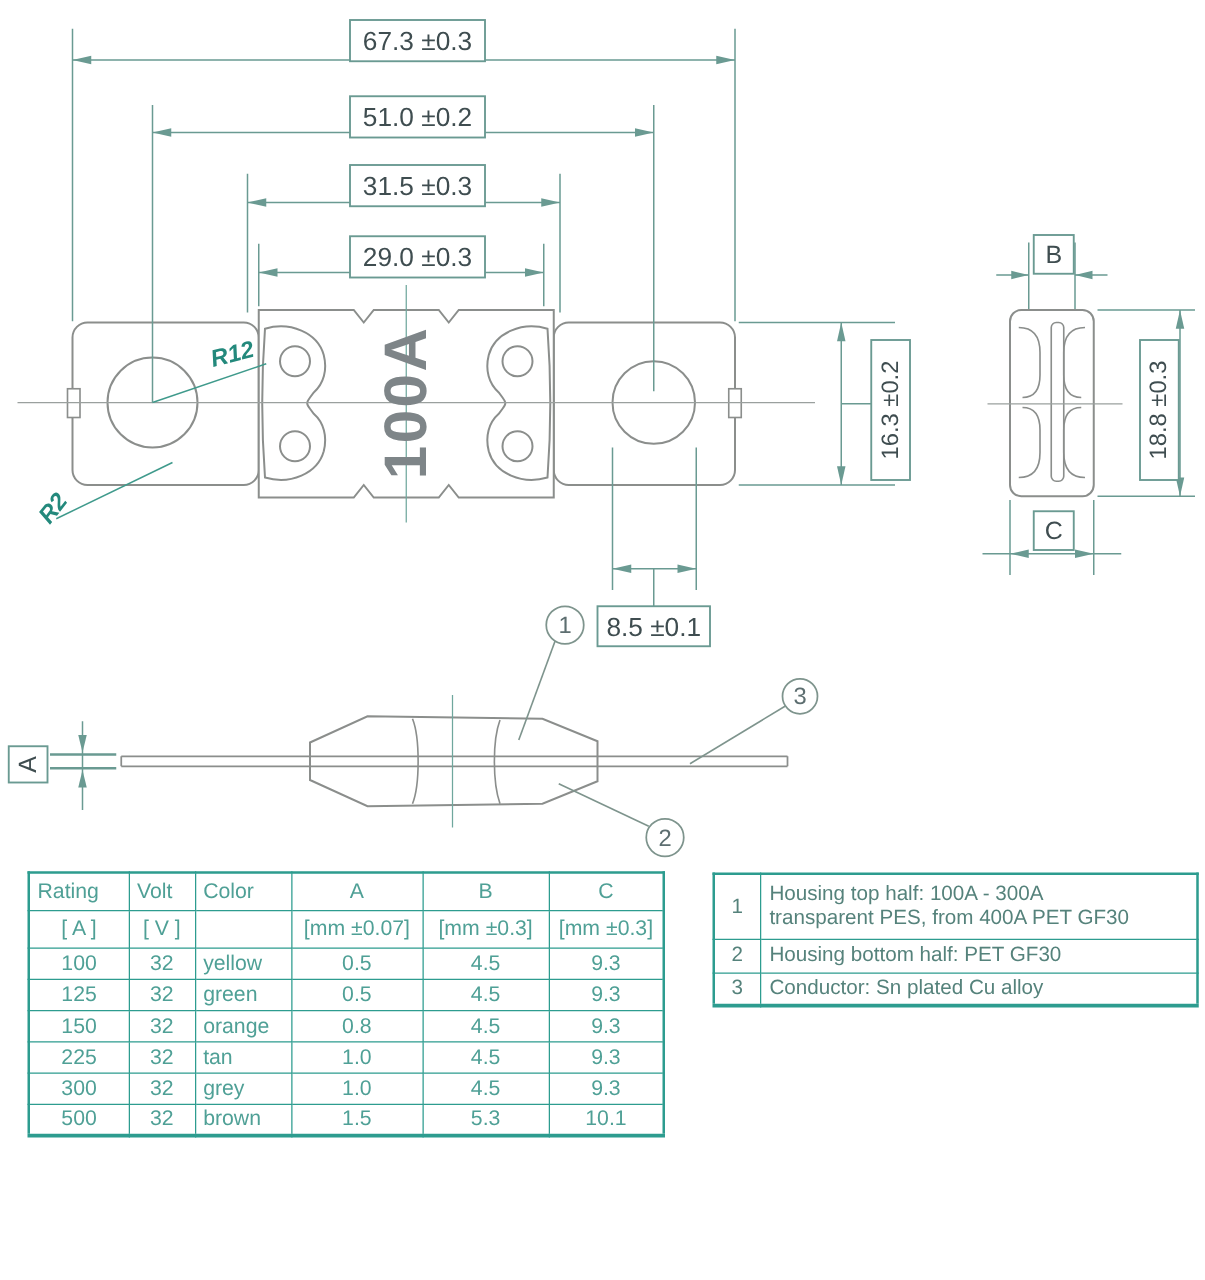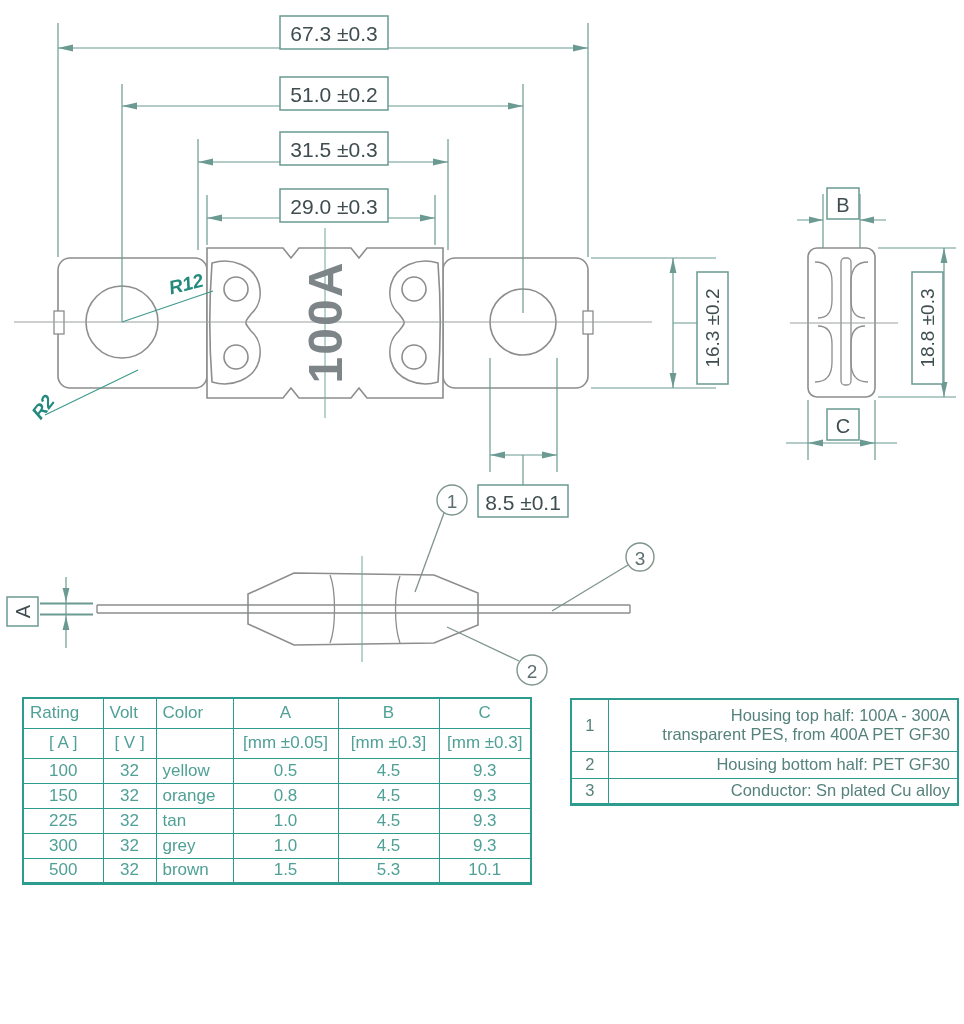--- a/index.html
+++ b/index.html
@@ -18,21 +18,21 @@
   .spec td{border:1.6px solid #2d9c8f;color:#4fa096;font-size:17px;padding:0 6px;
            white-space:nowrap;overflow:hidden;}
   .spec tr{height:25px;}
   .spec tr.hdr{height:30px;}
   .spec td.l{text-align:left;}
   .spec td.c{text-align:center;}
   .spec{border:2px solid #2d9c8f;border-bottom:3px solid #2d9c8f;}
 
   
   .legend{position:absolute;left:570px;top:698px;border-collapse:collapse;table-layout:fixed;}
-  .legend td{border:1.6px solid #2d9c8f;color:#55827b;font-size:16.5px;padding:1px 7px;vertical-align:middle;text-align:right;}
+  .legend td{border:1.6px solid #2d9c8f;color:#55827b;font-size:16.5px;padding:1px 7px;vertical-align:middle;}
   .legend td.num{text-align:center;padding:1px 2px;}
   .legend{border:2px solid #2d9c8f;border-bottom:3px solid #2d9c8f;}
   .legend .r1{height:52px;}
   .legend .r2{height:27px;}
   .legend .r3{height:26px;}
 </style>
 </head>
 <body>
 
 <div id="stage">
@@ -191,28 +191,36 @@
     <td class="l">Volt</td>
     <td class="l">Color</td>
     <td class="c">A</td>
     <td class="c">B</td>
     <td class="c">C</td>
   </tr>
   <tr class="hdr">
     <td class="c">[ A ]</td>
     <td class="c">[ V ]</td>
     <td class="c"></td>
-    <td class="c">[mm ±0.05]</td>
+    <td class="c">[mm ±0.07]</td>
     <td class="c">[mm ±0.3]</td>
     <td class="c">[mm ±0.3]</td>
   </tr>
   <tr>
           <td class="c">100</td>
           <td class="c">32</td>
           <td class="l">yellow</td>
+          <td class="c">0.5</td>
+          <td class="c">4.5</td>
+          <td class="c">9.3</td>
+        </tr>
+  <tr>
+          <td class="c">125</td>
+          <td class="c">32</td>
+          <td class="l">green</td>
           <td class="c">0.5</td>
           <td class="c">4.5</td>
           <td class="c">9.3</td>
         </tr>
   <tr>
           <td class="c">150</td>
           <td class="c">32</td>
           <td class="l">orange</td>
           <td class="c">0.8</td>
           <td class="c">4.5</td>

